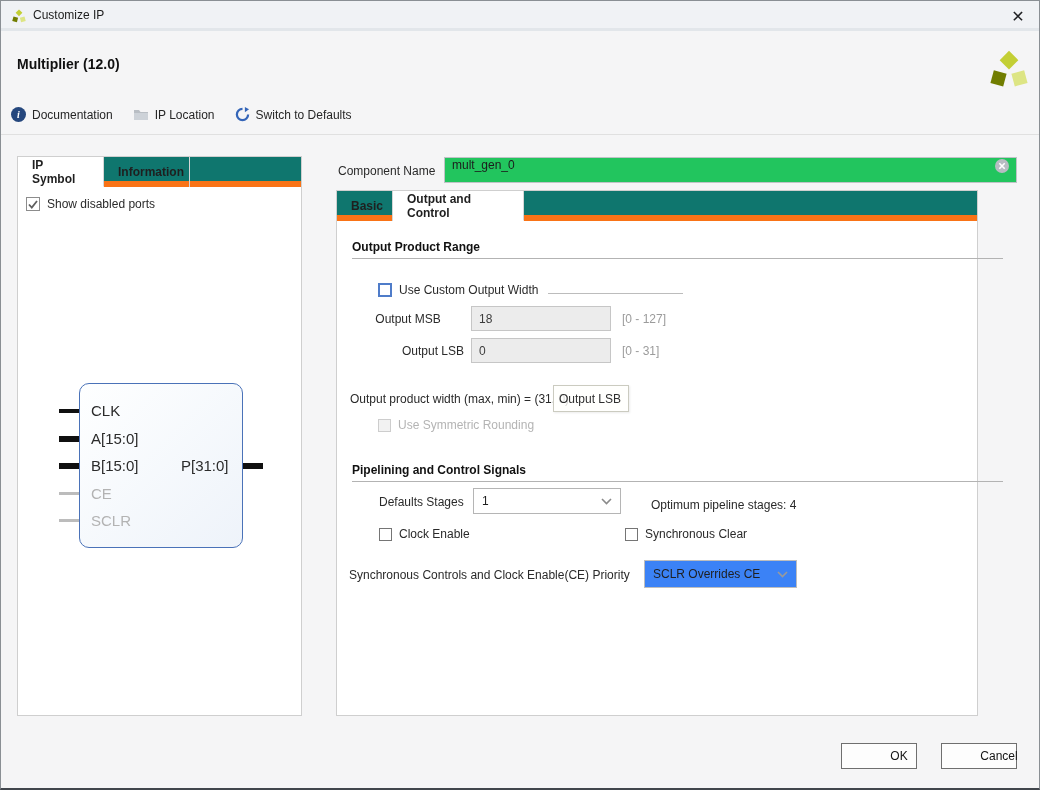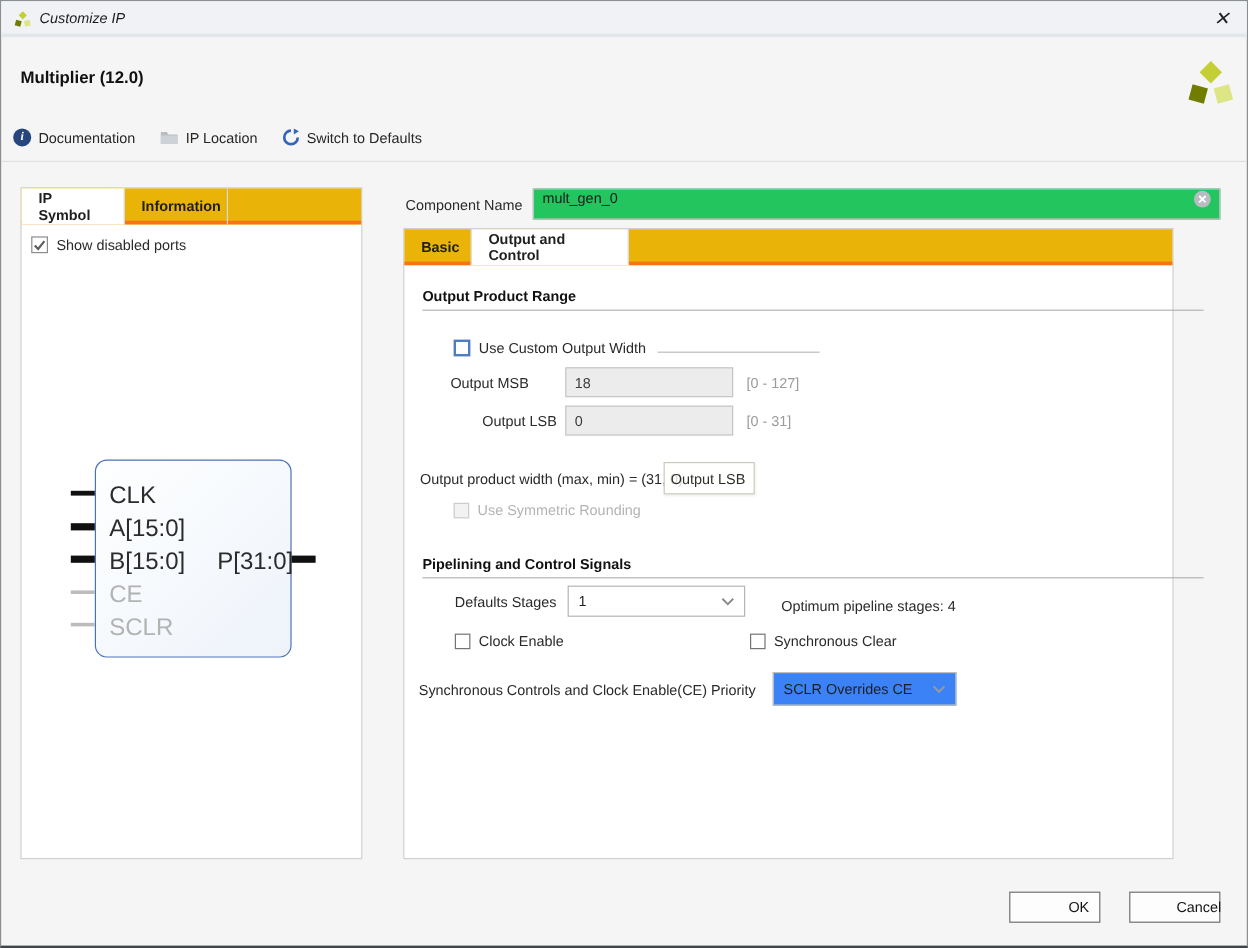--- a/index.html
+++ b/index.html
@@ -5,37 +5,37 @@
   * { margin:0; padding:0; box-sizing:border-box; }
   html,body { width:1040px; height:790px; }
   body { font-family:"Liberation Sans", sans-serif; font-size:12px; color:#2a2a2a; }
 
   .window { position:relative; width:1040px; height:790px; background:#f5f5f6;
             border:1px solid #8a8f94; border-bottom:2px solid #41464c; overflow:hidden; }
   .abs { position:absolute; }
 
   
   .titlebar { position:absolute; left:0; top:0; width:100%; height:30px; background:#f0f2f5;
-              border-bottom:3px solid #e2e6ea; display:flex; align-items:center;font-style:italic; }
+              border-bottom:3px solid #e2e6ea; display:flex; align-items:center; }
   .titlebar .title { margin-left:8px; color:#1c1c1c; }
   .close-btn { position:absolute; right:8px; top:3px; width:26px; height:24px; display:flex;
                align-items:center; justify-content:center; font-size:16px; color:#202124; cursor:default; }
 
   
   .dlg-title { position:absolute; left:16px; top:55px; font-size:14px; font-weight:bold; color:#111; }
   .toolbar { position:absolute; left:10px; top:106px; display:flex; align-items:center; gap:20px; }
   .tool-item { display:flex; align-items:center; gap:6px; color:#262626; }
   .info-icon { width:15px; height:15px; border-radius:50%; background:#25477d; color:#fff;
                font-size:10px; font-weight:bold; font-style:italic; display:flex; align-items:center;
                justify-content:center; font-family:"Liberation Serif", serif; }
   .hline { position:absolute; height:1px; background:#e0e0e0; }
 
   
   .panel { position:absolute; background:#fff; border:1px solid #cfcfcf; }
-  .tabbar { display:flex; background:#eab308; border-bottom:3px solid #f97316; height:30px; }
+  .tabbar { display:flex; background:#0f766e; border-bottom:6px solid #f97316; height:30px; }
   .tab { height:30px; display:flex; align-items:center; padding:0 14px; font-weight:bold;
          color:#1f1f1f; border-right:1px solid #d6d6d6; }
   .tab.active { background:#fff; border-bottom:1px solid #fff; margin-bottom:-1px; }
 
   
   .cbrow { display:flex; align-items:center; gap:7px; }
   .cb { width:14px; height:14px; background:#fff; border:1px solid #8c8c8c; display:flex;
         align-items:center; justify-content:center; }
   .cb.blue { width:14px; height:14px; border:2px solid #4f7cc9; }
   .cb.gray13 { width:13px; height:13px; border:1px solid #757575; }
@@ -53,21 +53,21 @@
   .dd { position:absolute; background:#fff; border:1px solid #b5b5b5; display:flex; align-items:center;
         padding:0 8px; color:#1f1f1f; }
   .dd .chev { position:absolute; right:8px; }
   .dd.disabled { background:#3b82f6; border:1px solid #bdbdbd; }
   .sechead { position:absolute; font-weight:bold; color:#111; }
   .rule { position:absolute; height:1px; background:#b3b3b3; }
 
   
   .ipbox { position:absolute; left:78px; top:382px; width:164px; height:165px; border-radius:10px;
            border:1px solid #4a72b8; background:linear-gradient(135deg,#feffff 0%,#eef3fa 100%); }
-  .portlabel { position:absolute; font-size:20px; color:#2b2b2b; }
+  .portlabel { position:absolute; font-size:15px; color:#2b2b2b; }
   .portlabel.off { color:#b3b3b3; }
   .stub { position:absolute; background:#101010; }
   .stub.off { background:#bcbcbc; }
 
   
   .tooltip { position:absolute; left:552px; top:384px; width:76px; height:27px;
              background:rgba(255,255,252,0.82); border:1px solid #cbcbc0; box-shadow:1px 1px 2px rgba(0,0,0,0.08);
              display:flex; align-items:center; padding-left:5px; color:#2e2e2e; }
 
   

